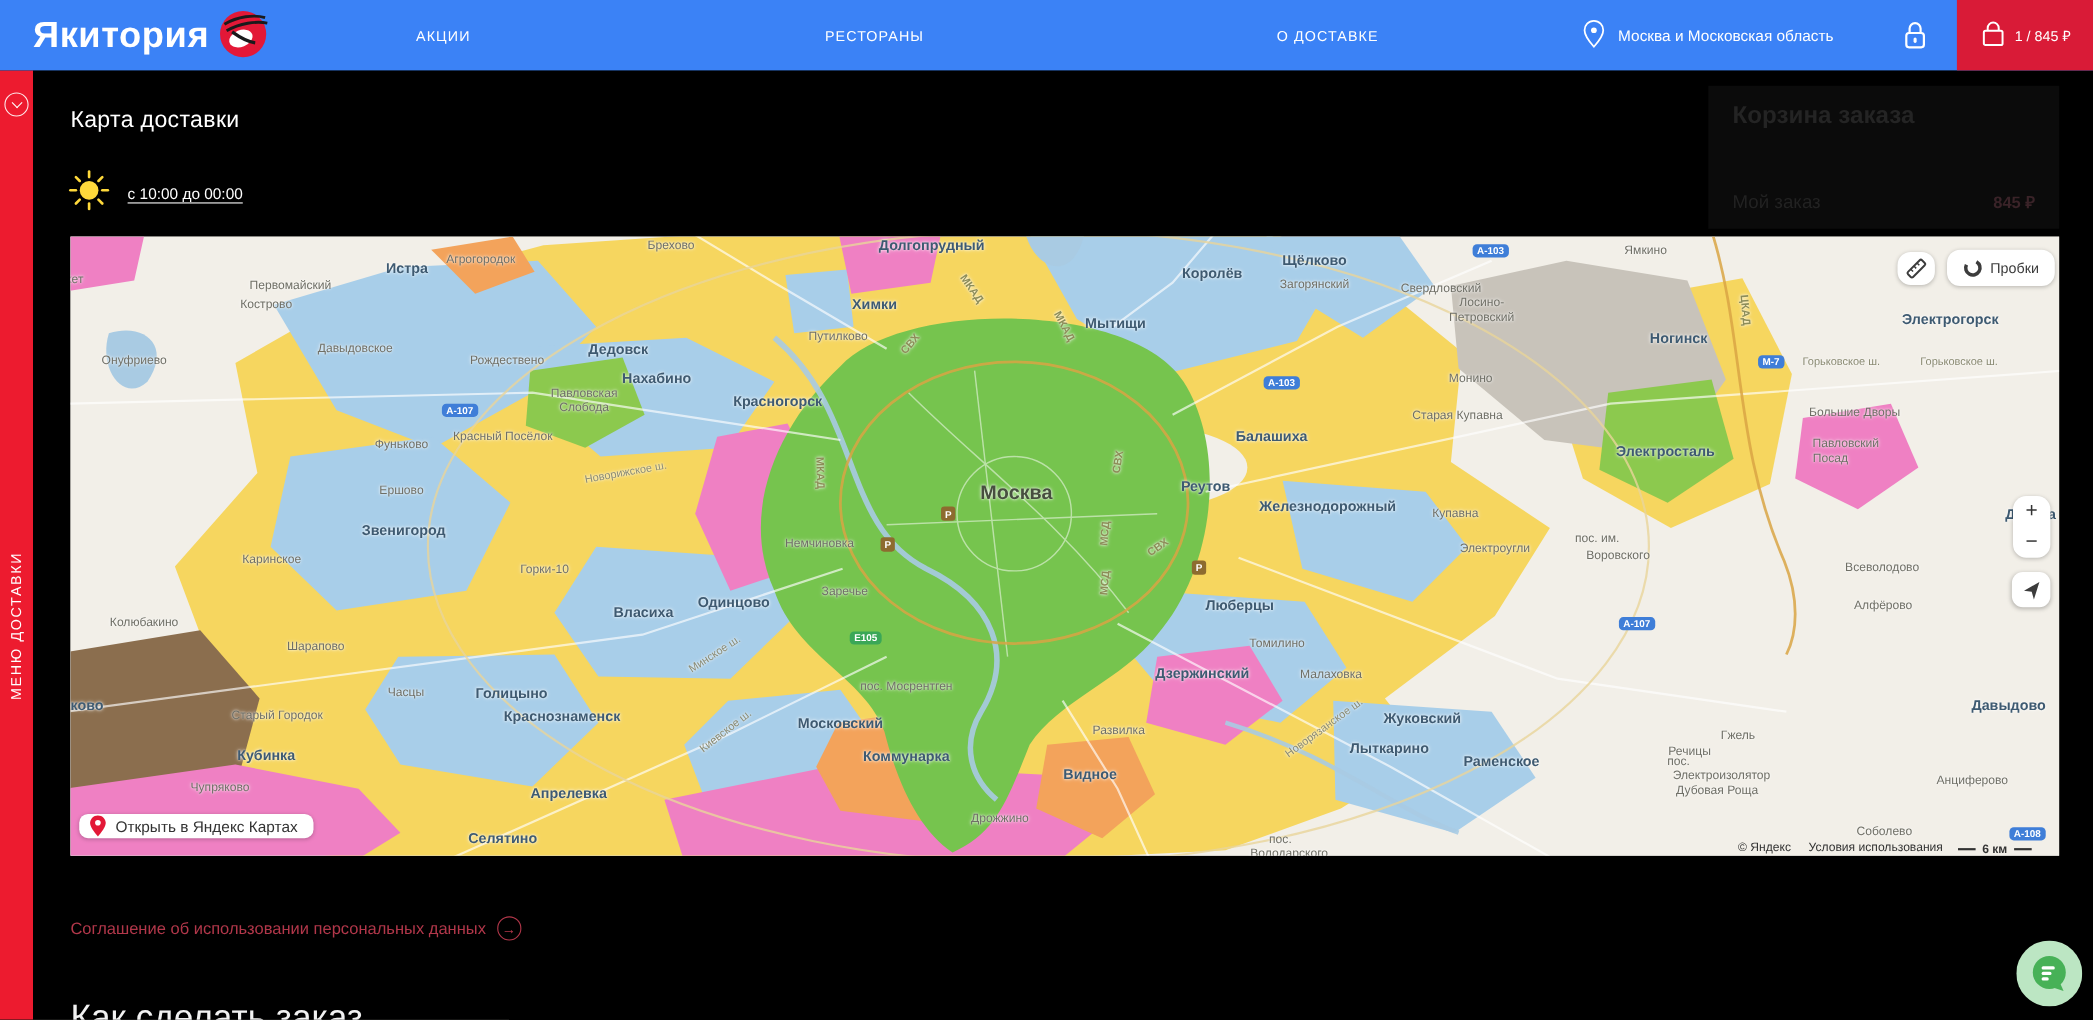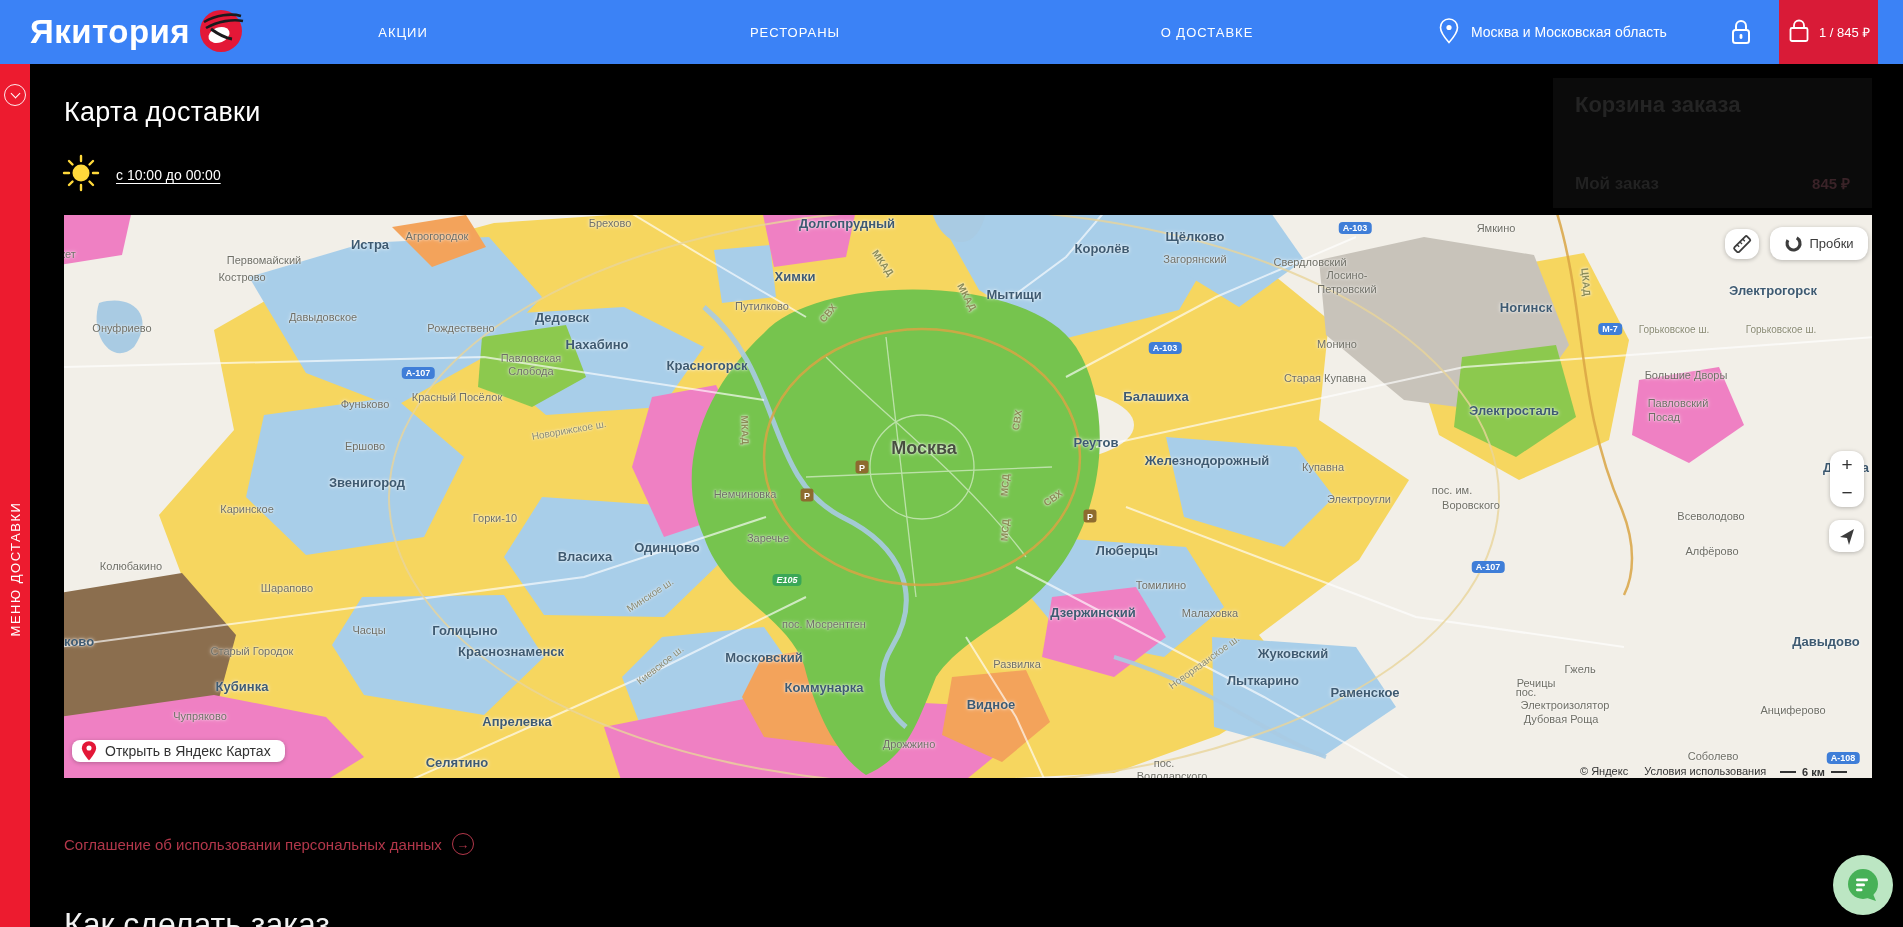--- a/index.html
+++ b/index.html
@@ -14,38 +14,38 @@
     align-items:center; gap:8px; cursor:pointer; }
   .logo-text { color:#fff; font-size:33px; font-weight:700; letter-spacing:0.5px; }
   .nav-link { position:absolute; top:0; height:64px; display:flex; align-items:center;
     transform:translateX(-50%); color:#fff; font-size:13px; letter-spacing:1px;
     font-weight:500; cursor:pointer; white-space:nowrap; }
   .nav-acции { left:403px; } .nav-rest { left:795px; } .nav-dost { left:1207px; }
   .region { position:absolute; left:1437px; top:0; height:64px; display:flex;
     align-items:center; gap:10px; color:#fff; font-size:14px; cursor:pointer; }
   .lock-btn { position:absolute; left:1726px; top:0; height:64px; width:30px;
     display:flex; align-items:center; justify-content:center; cursor:pointer; }
-  .cart-btn { position:absolute; left:1779px; top:0; width:99px; height:64px;
+  .cart-btn { position:absolute; left:1779px; top:0; width:124px; height:64px;
     background:#d91b37; display:flex; align-items:center; justify-content:center;
     gap:8px; color:#fff; font-size:13px; cursor:pointer; }
 
   
   .sidebar { position:absolute; left:0; top:64px; width:30px; height:863px;
     background:#ed1b2f; z-index:30; }
   .sidebar-toggle { position:absolute; top:20px; left:4px; width:22px; height:22px;
     border:1.5px solid rgba(255,255,255,.9); border-radius:50%; display:flex;
     align-items:center; justify-content:center; cursor:pointer; }
   .sidebar-toggle .chev { width:7px; height:7px; border-right:1.5px solid #fff;
     border-bottom:1.5px solid #fff; transform:rotate(45deg); margin-top:-3px; }
   .sidebar-label { position:absolute; top:505px; left:50%;
     transform:translate(-50%,-50%) rotate(180deg); writing-mode:vertical-rl;
     color:#fff; font-size:13px; letter-spacing:1.5px; white-space:nowrap; }
 
   
-  .page-title { position:absolute; left:64px; top:97px; color:#fff; font-size:27px;
+  .page-title { position:absolute; left:64px; top:97px; color:#fff; font-size:21px;
     font-weight:400; letter-spacing:0.3px; }
   .hours-row { position:absolute; left:60px; top:152px; display:flex;
     align-items:center; gap:14px; }
   .hours-link { color:#fff; font-size:14px; text-decoration:underline;
     text-underline-offset:3px; cursor:pointer; }
 
   
   .map-wrap { position:absolute; left:64px; top:215px; width:1808px; height:563px;
     overflow:hidden; background:#f2efe8; cursor:grab; }
   .map-wrap svg.zones { position:absolute; left:0; top:0; }
@@ -92,21 +92,21 @@
     font-size:13px; color:#b2374a; }
   .next-title { position:absolute; left:64px; top:906px; color:#f2f2f2;
     font-size:32px; font-weight:400; }
 
   
   .cart-panel { position:absolute; left:1553px; top:78px; width:319px; height:130px;
     background:#0b0b0b; z-index:20; padding:14px 22px; }
   .cart-panel-title { color:#242424; font-size:22px; font-weight:700; }
   .cart-panel-row { position:absolute; left:22px; right:22px; bottom:14px;
     display:flex; justify-content:space-between; align-items:baseline; }
-  .cart-panel-order { color:#222222; font-size:17px; font-weight:700; }
+  .cart-panel-order { color:#222222; font-size:17px; font-weight:400; }
   .cart-panel-total { color:#3a2328; font-size:15px; font-weight:700; }
 
   
   .chat-btn { position:absolute; left:1833px; top:855px; width:60px; height:60px;
     border-radius:50%; cursor:pointer; z-index:50; }
 </style>
 </head>
 <body>
 
 <header class="header">
@@ -354,21 +354,21 @@
       <div class="map-label roadname" style="left: 586px; top: 380px; transform: translate(-50%, -50%) rotate(-33deg);">Минское ш.</div>
       <div class="map-label roadname" style="left: 596px; top: 450px; transform: translate(-50%, -50%) rotate(-38deg);">Киевское ш.</div>
       <div class="map-label roadname" style="left: 1140px; top: 447px; transform: translate(-50%, -50%) rotate(-36deg);">Новорязанское ш.</div>
       <div class="map-label roadname" style="left: 1610px; top: 114px; transform: translate(-50%, -50%);">Горьковское ш.</div>
       <div class="map-label roadname" style="left: 1717px; top: 114px; transform: translate(-50%, -50%);">Горьковское ш.</div>
       <div class="map-badge" style="left: 1291px; top: 13px; transform: translate(-50%, -50%);">А-103</div>
       <div class="map-badge" style="left: 1101px; top: 133px; transform: translate(-50%, -50%);">А-103</div>
       <div class="map-badge" style="left: 1546px; top: 114px; transform: translate(-50%, -50%);">М-7</div>
       <div class="map-badge" style="left: 354px; top: 158px; transform: translate(-50%, -50%);">А-107</div>
       <div class="map-badge" style="left: 1424px; top: 352px; transform: translate(-50%, -50%);">А-107</div>
-      <div class="map-badge green" style="left: 723px; top: 365px; transform: translate(-50%, -50%); font-style: italic;">Е105</div>
+      <div class="map-badge green" style="left: 723px; top: 365px; transform: translate(-50%, -50%);">Е105</div>
       <div class="map-badge" style="left: 1779px; top: 543px; transform: translate(-50%, -50%);">А-108</div>
       <div class="p-badge" style="left: 798px; top: 252px; transform: translate(-50%, -50%);">Р</div>
       <div class="p-badge" style="left: 743px; top: 280px; transform: translate(-50%, -50%);">Р</div>
       <div class="p-badge" style="left: 1026px; top: 301px; transform: translate(-50%, -50%);">Р</div>
     </div>
 
   <div class="map-ctl ctl-ruler">
     <svg width="24" height="24" viewBox="0 0 24 24">
       <g transform="rotate(-45 12 12)">
         <rect x="3" y="9" width="18" height="6.5" rx="1.5" fill="none" stroke="#3c3c3c" stroke-width="1.8"></rect>

